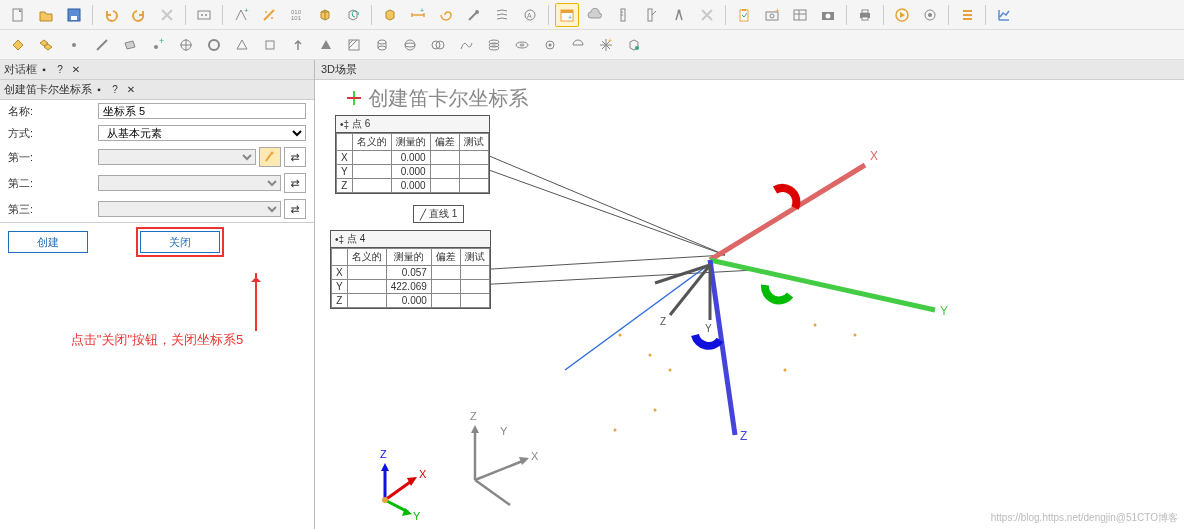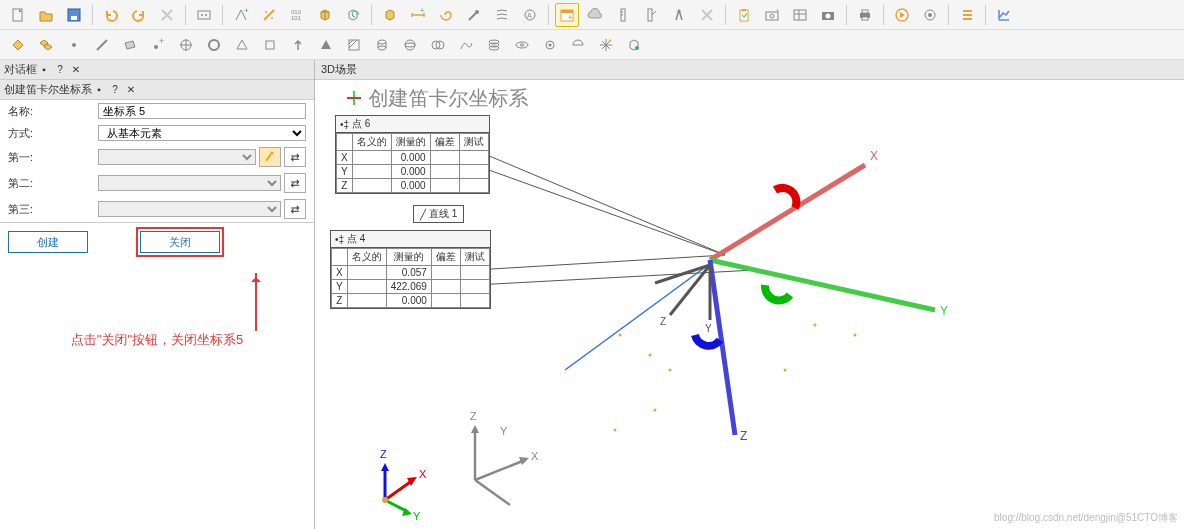--- a/index.html
+++ b/index.html
@@ -612,15 +612,15 @@
               <td class="lbl">Z</td>
               <td></td>
               <td>0.000</td>
               <td></td>
               <td></td>
             </tr>
       </tbody>
         </table>
     </div>
 
-    <div class="watermark">blog://blog.csdn.net/dengjin@51CTO博客</div>
+    <div class="watermark">https://blog.https.net/dengjin@51CTO博客</div>
   </div>
 </div>
 
 </body></html>

